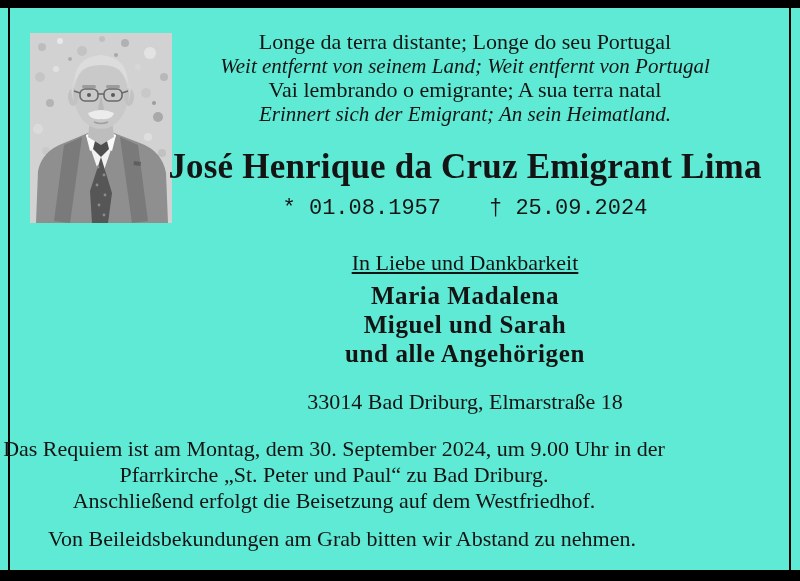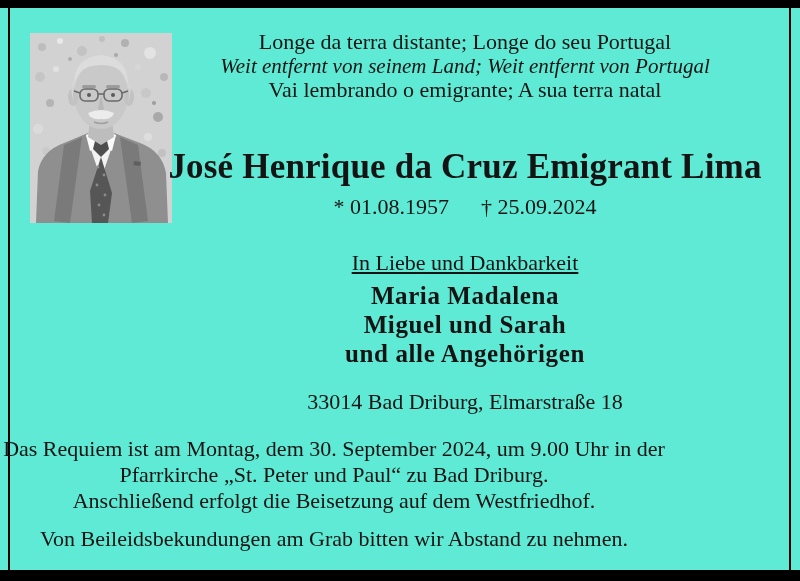--- a/index.html
+++ b/index.html
@@ -52,21 +52,21 @@
     line-height: 40px;
     letter-spacing: 0.2px;
     white-space: nowrap;
   }
 
   .dates {
     top: 194px;
     font-size: 22px;
     line-height: 26px;
   }
-  .dates span { margin: 0 16px; white-space: nowrap; }
+  .dates span { margin: 0 24px; white-space: nowrap; font-family: Liberation Mono, monospace; }
 
   .intro {
     top: 250px;
     font-size: 22px;
     line-height: 26px;
     text-decoration: underline;
   }
 
   .mourners {
     top: 281px;
@@ -87,20 +87,21 @@
   .service {
     top: 436px;
     font-size: 22px;
     line-height: 26px;
   }
 
   .condolence {
     top: 526px;
     font-size: 22px;
     line-height: 26px;
+    padding-left: 8px;
   }
 </style>
 </head>
 <body>
 
 <div class="page">
 
   <div class="rule-top"></div>
   <div class="rule-bottom"></div>
   <div class="rule-left"></div>
@@ -185,20 +186,21 @@
       <path d="M64,89 Q71,92 78,89" stroke="#a0a0a0" stroke-width="1.5" fill="none"></path>
 
       <rect x="104" y="128" width="7" height="4" fill="#5f5f5f" transform="rotate(8 104 128)"></rect>
     </svg>
   </div>
 
   <div class="col poem">
     <div>Longe da terra distante; Longe do seu Portugal</div>
     <div class="it">Weit entfernt von seinem Land; Weit entfernt von Portugal</div>
     <div>Vai lembrando o emigrante; A sua terra natal</div>
+    <div class="it">Erinnert sich der Emigrant; An sein Heimatland.</div>
   </div>
 
   <div class="col name">José Henrique da Cruz Emigrant Lima</div>
 
   <div class="col dates">
     <span>* 01.08.1957</span><span>† 25.09.2024</span>
   </div>
 
   <div class="col intro">In Liebe und Dankbarkeit</div>
 

